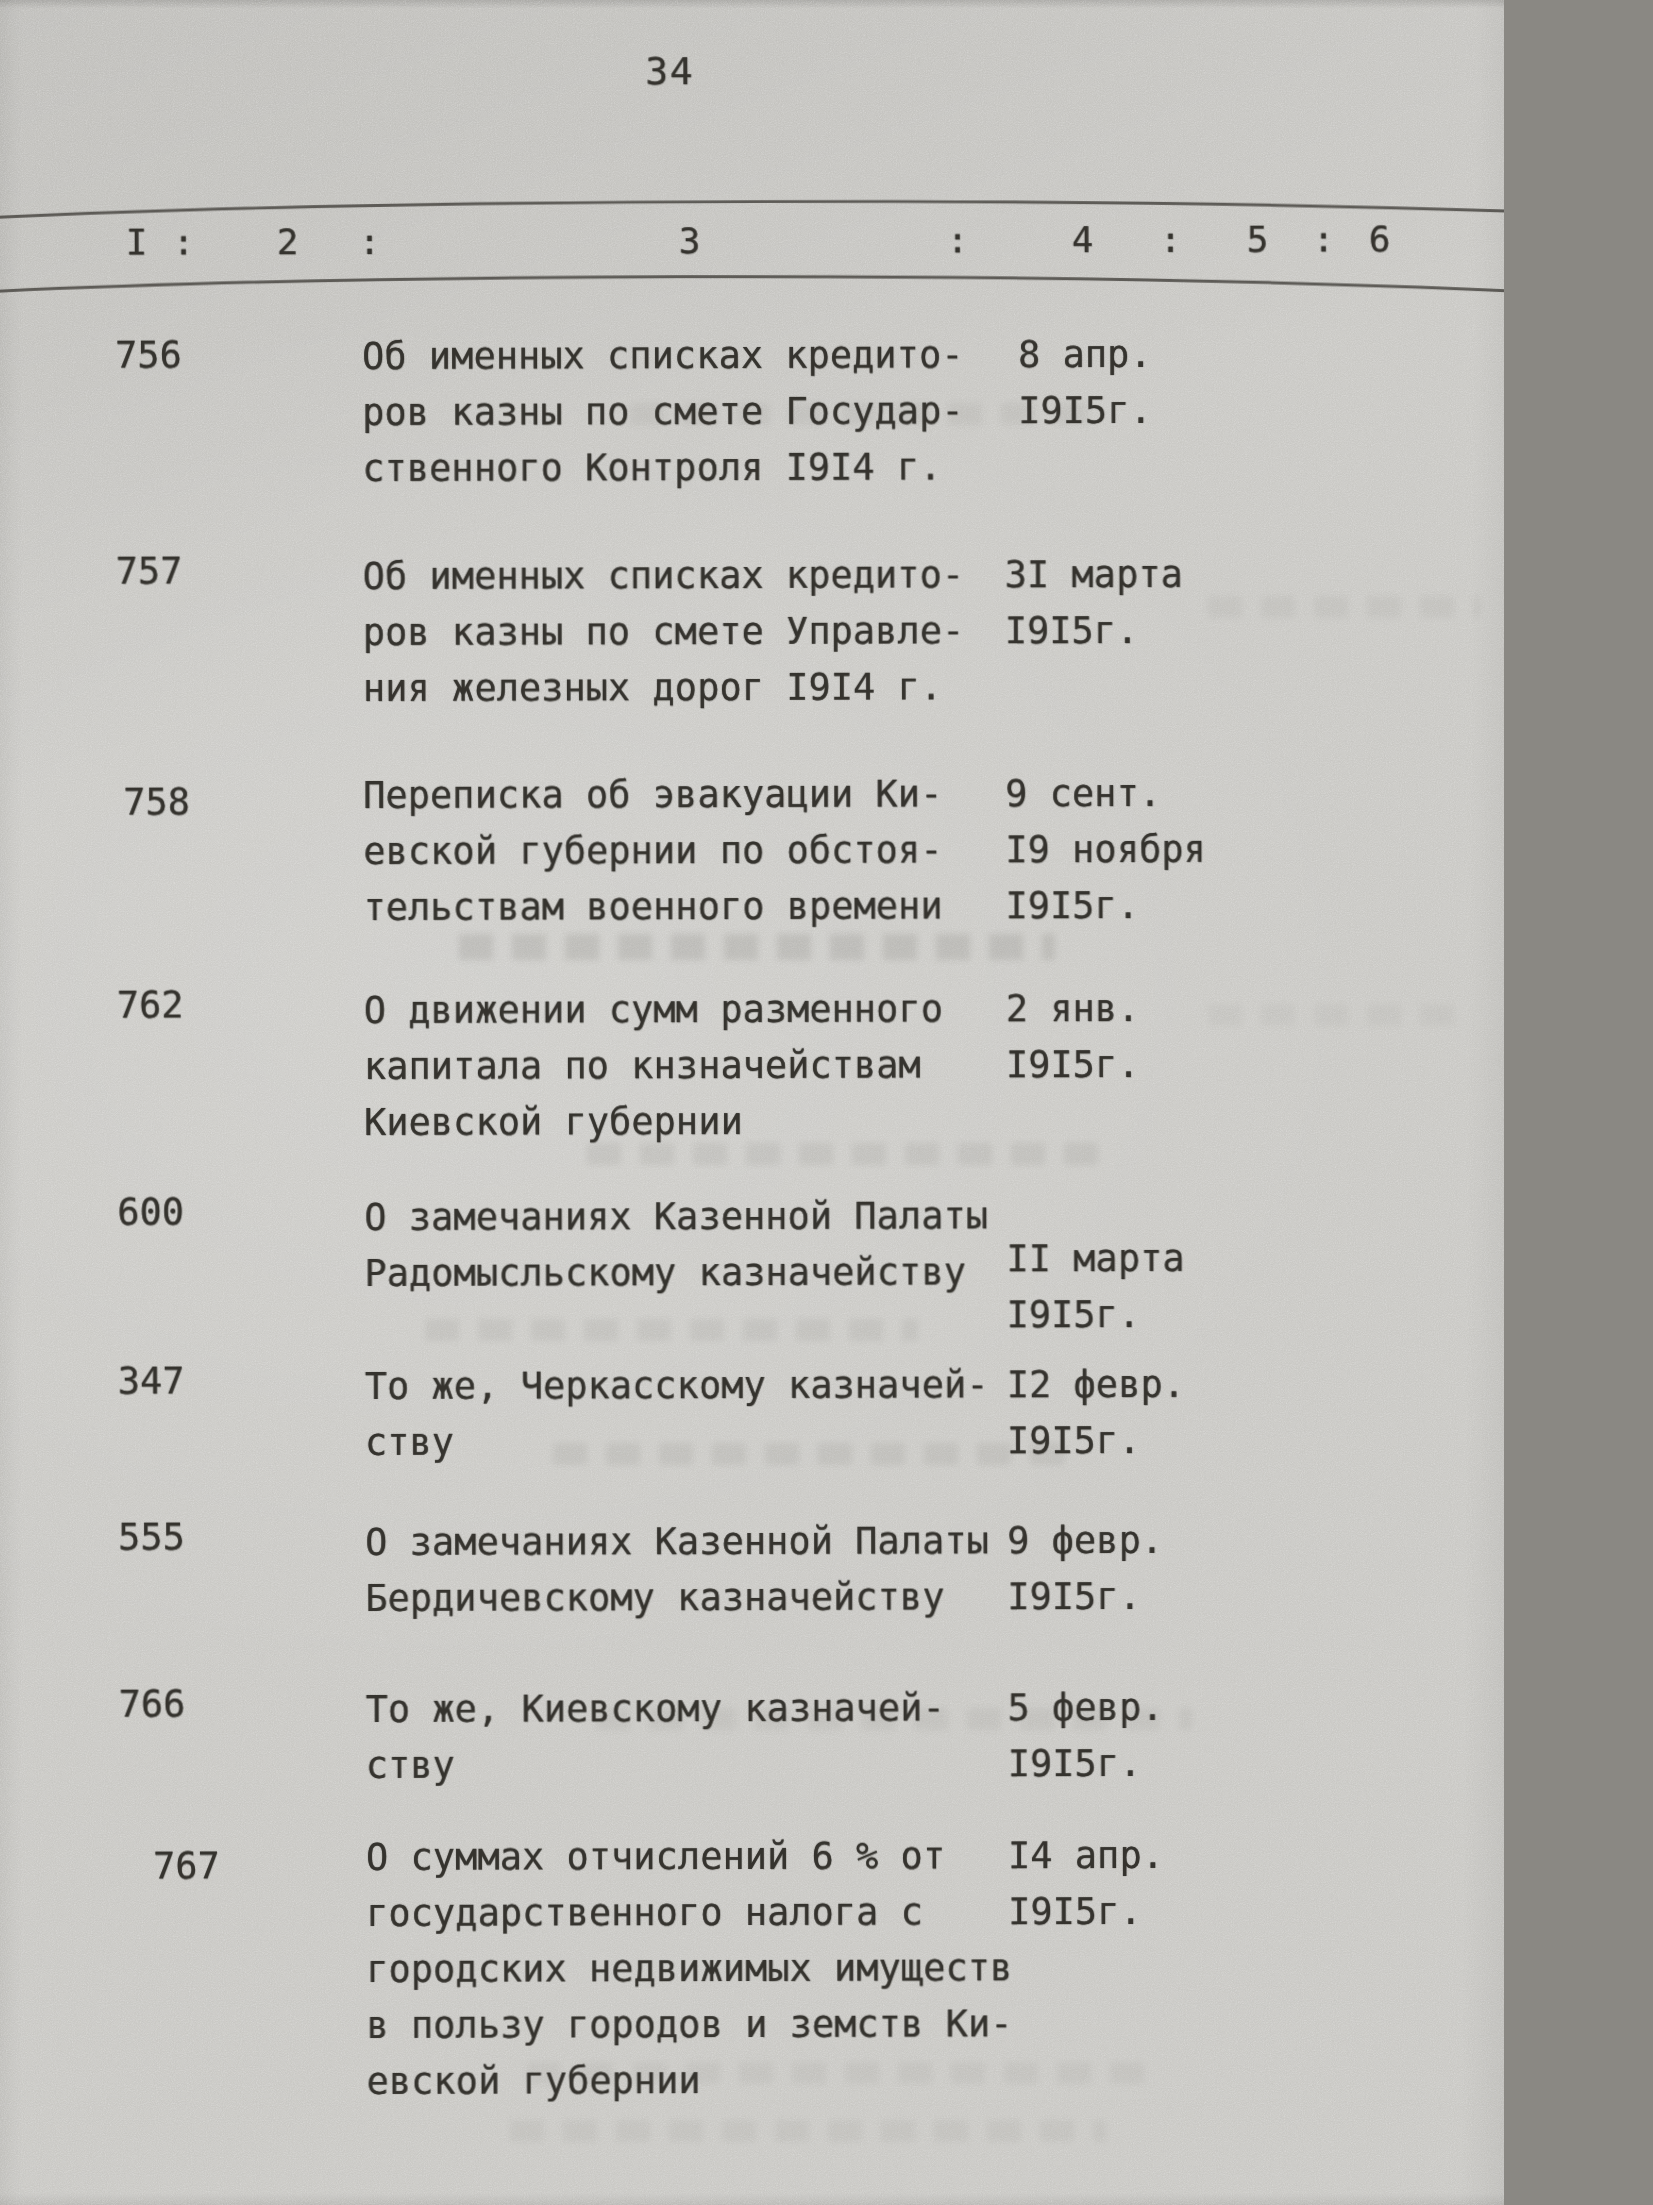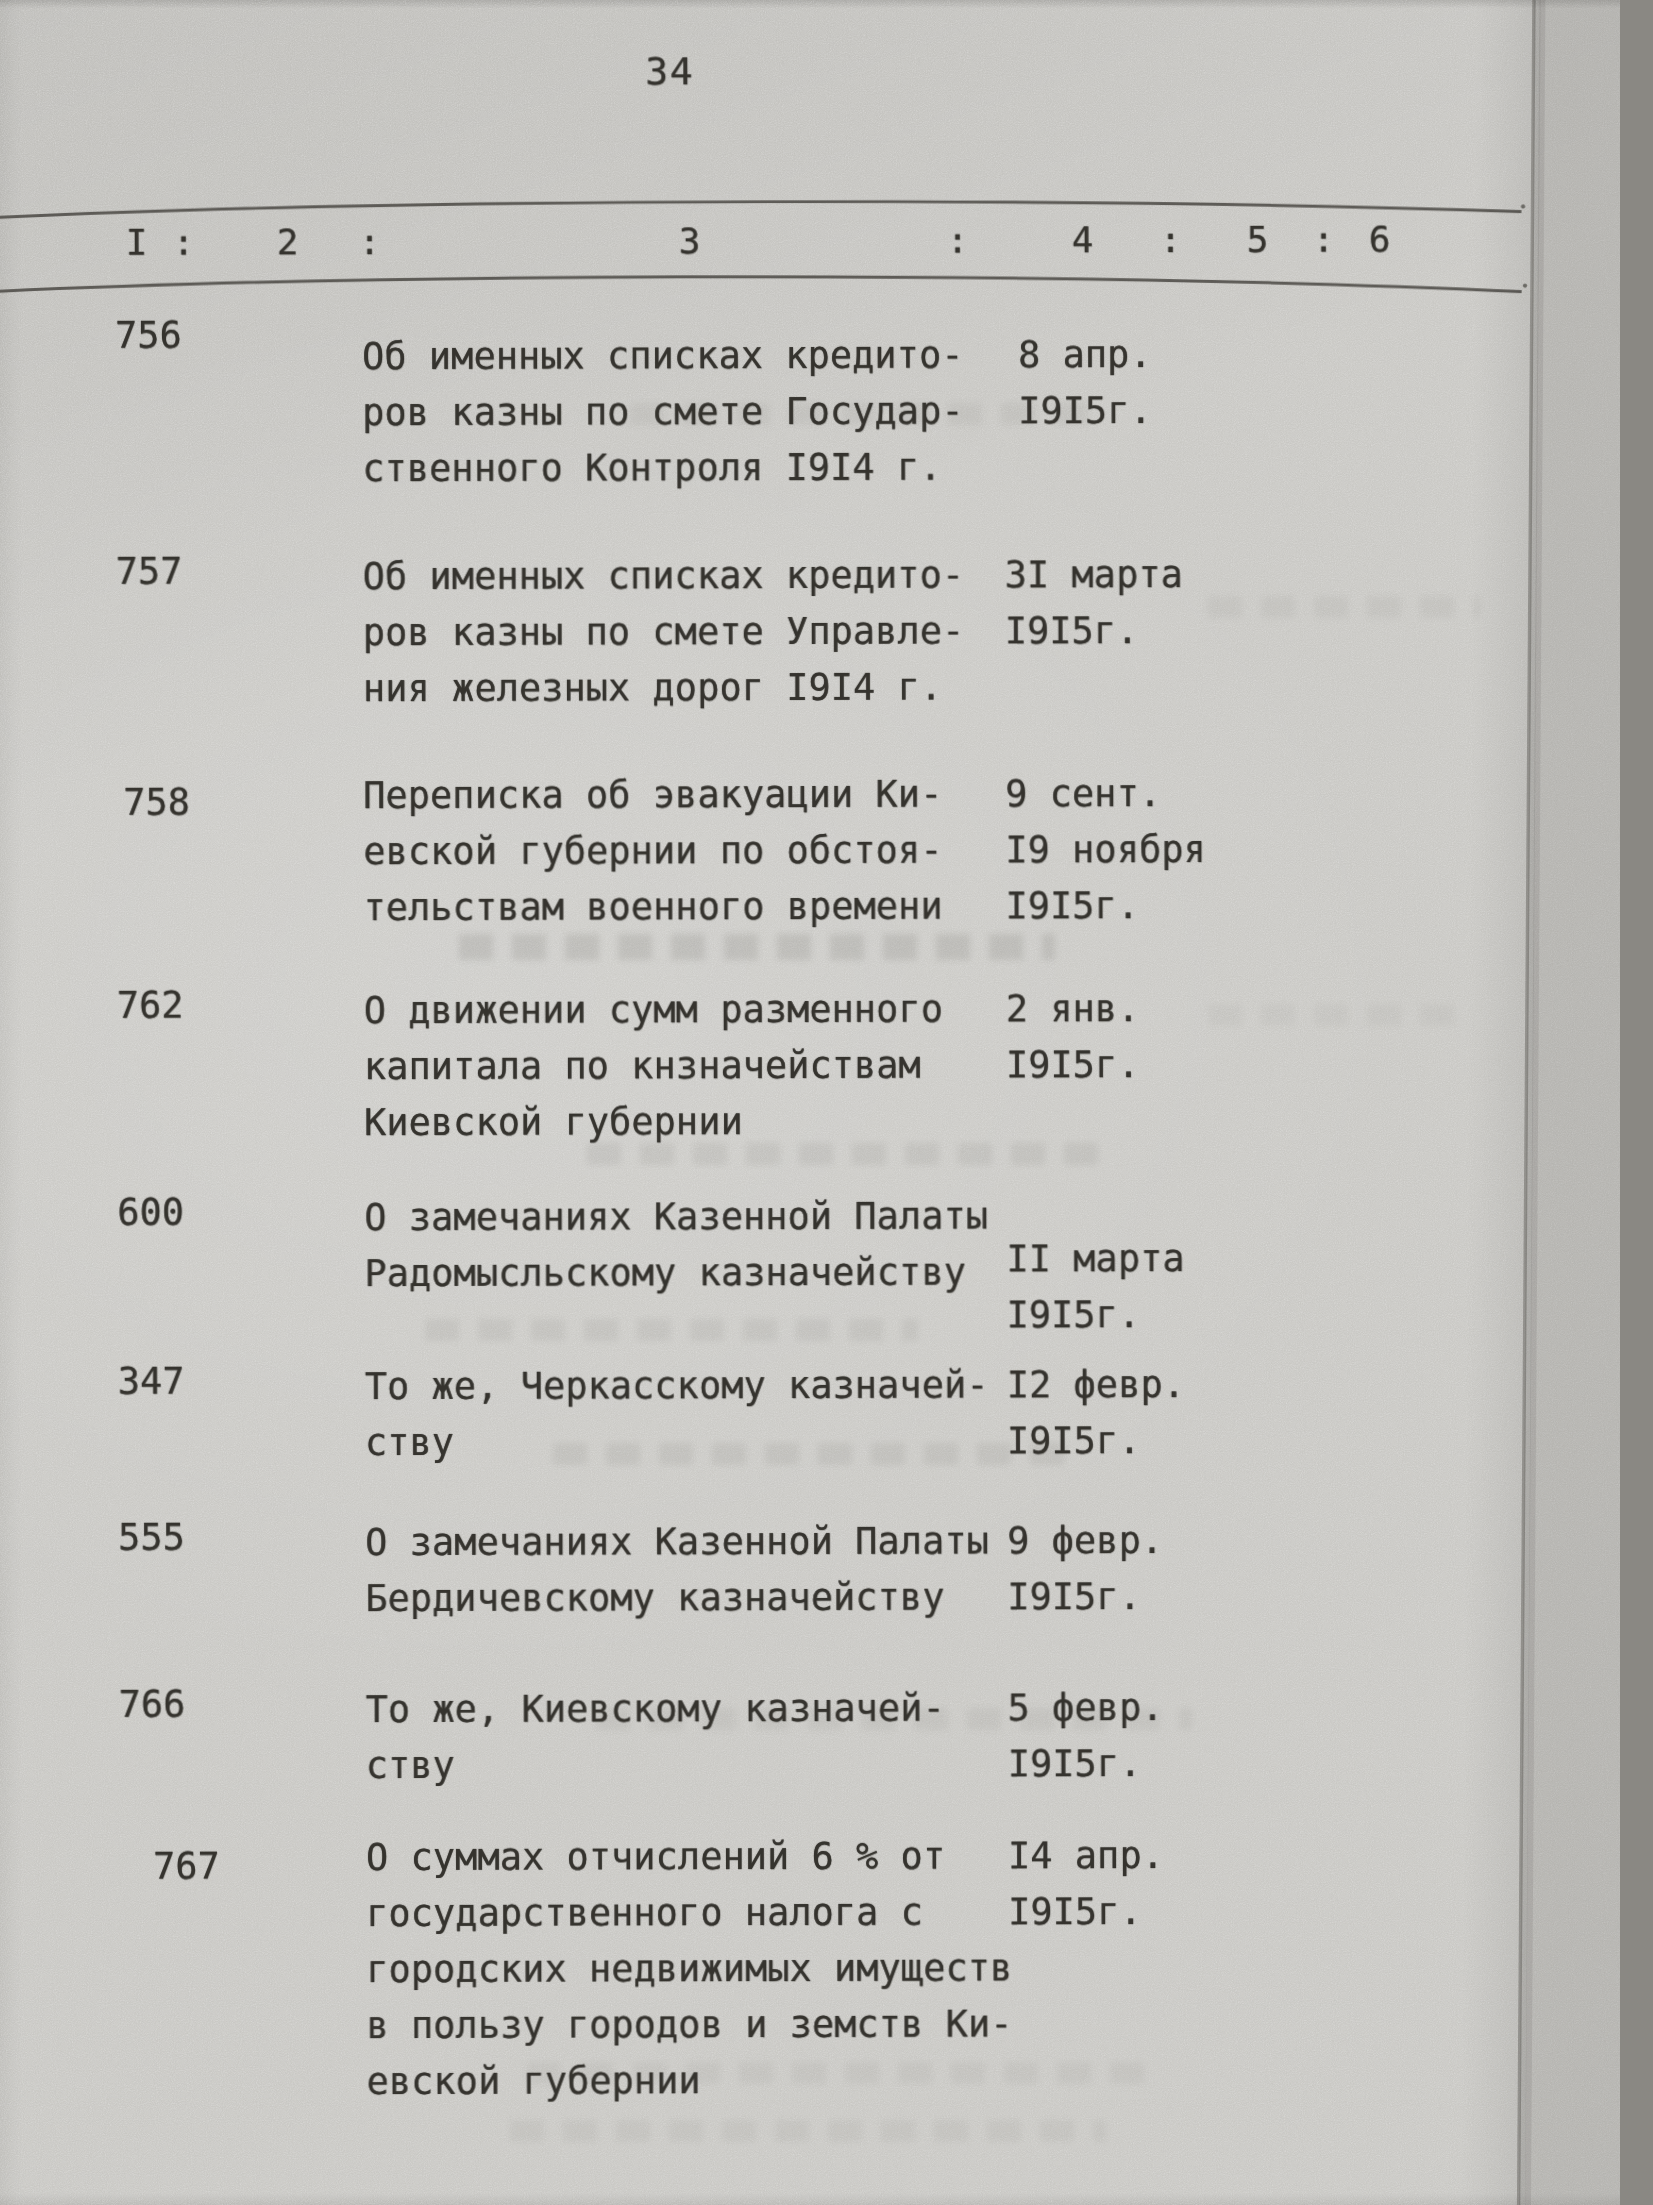--- a/index.html
+++ b/index.html
@@ -1,18 +1,18 @@
 <!DOCTYPE html>
 <html style="font-size:13.6px"><head>
 <meta charset="utf-8">
 <style>
   html,body{margin:0;padding:0;background:#8a8883;}
   .page{
     position:relative;
-    width:1620px;height:2205px;
+    width:1504px;height:2205px;
     background:
       radial-gradient(1361px 1021px at 30% 45%, rgba(255,255,255,.10), rgba(255,255,255,0) 70%),
       linear-gradient(160deg, rgba(0,0,0,.05), rgba(0,0,0,0) 30%),
       linear-gradient(to right, rgba(0,0,0,.05) 0px, rgba(0,0,0,0) 22px),
       linear-gradient(to bottom, rgba(0,0,0,.14) 0px, rgba(0,0,0,0) 8.5px),
       linear-gradient(to top, rgba(0,0,0,.08) 0px, rgba(0,0,0,0) 12px),
       #c7c6c2;
     overflow:hidden;
     font-family:"DejaVu Sans Mono","Liberation Mono",monospace;
     color:#35332e;
@@ -101,21 +101,21 @@
         <span class="hdr-cell typed" style="left: 949px; top: 220px;">:</span>
         <span class="hdr-cell typed" style="left: 1074px; top: 220px;">4</span>
         <span class="hdr-cell typed" style="left: 1162px; top: 220px;">:</span>
         <span class="hdr-cell typed" style="left: 1249px; top: 220px;">5</span>
         <span class="hdr-cell typed" style="left: 1315px; top: 220px;">:</span>
         <span class="hdr-cell typed" style="left: 1371px; top: 220px;">6</span>
       </div>
 
     <div id="entries">
         <div>
-          <span class="entry-number typed" style="left: 117px; top: 312px;">756</span>
+          <span class="entry-number typed" style="left: 117px; top: 332px;">756</span>
           <div class="col-lines" style="left: 364px; top: 328px;">
             <div class="ln typed">Об именных списках кредито-</div>
             <div class="ln typed">ров казны по смете Государ-</div>
             <div class="ln typed">ственного Контроля I9I4 г.</div>
           </div>
           <div class="col-lines" style="left: 1020px; top: 328px;">
             <div class="ln typed">8 апр.</div>
             <div class="ln typed">I9I5г.</div>
           </div>
         </div>

